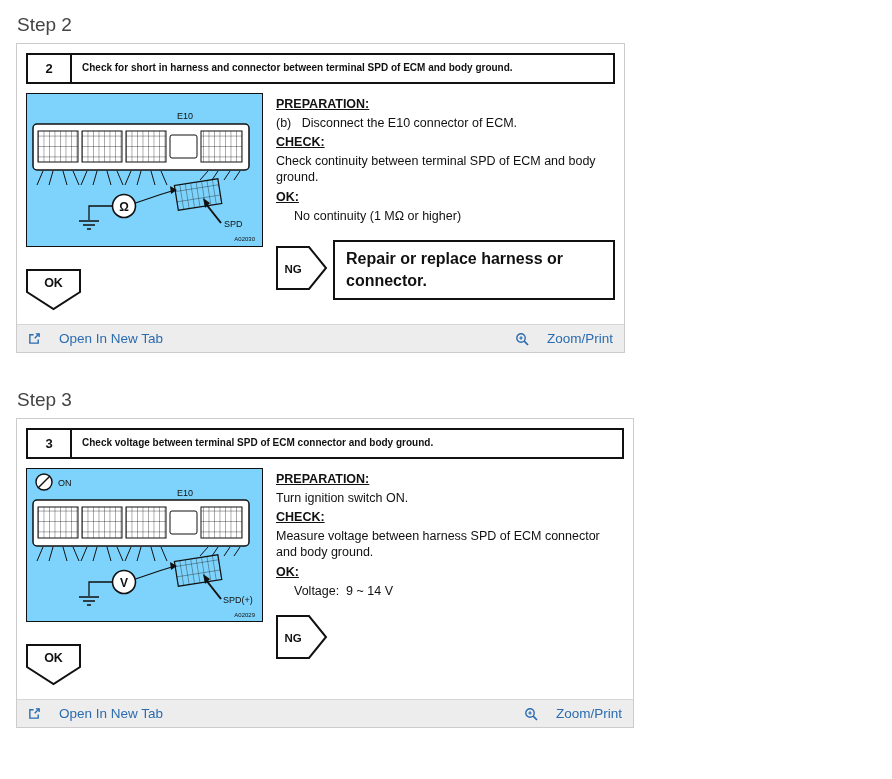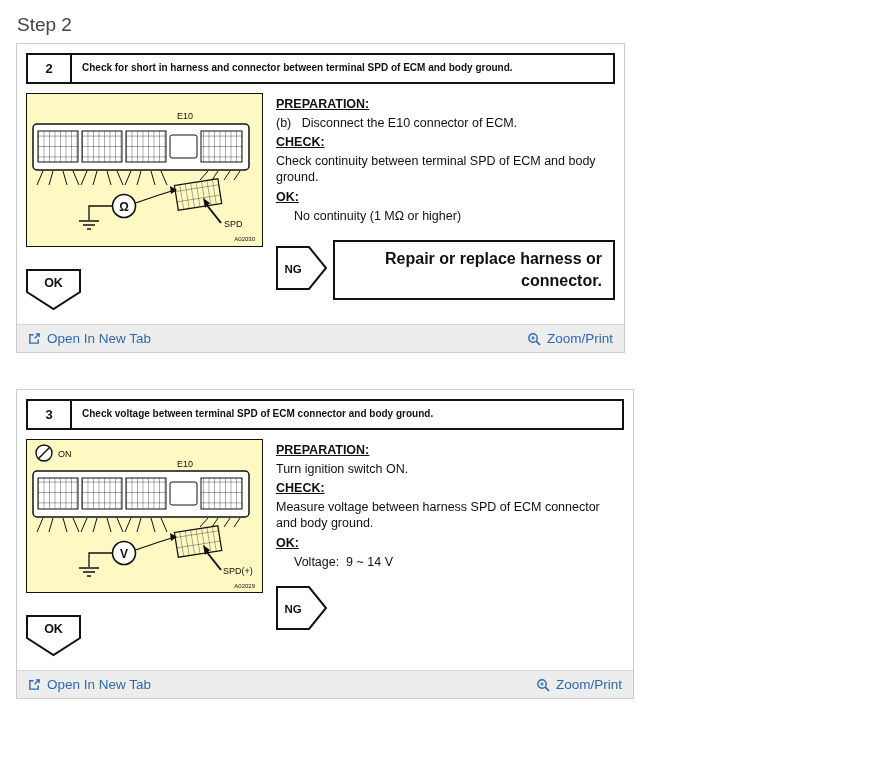--- a/index.html
+++ b/index.html
@@ -40,37 +40,37 @@
     padding-top: 6px;
   }
   .flow-title {
     font-size: 10px;
     line-height: 1.4;
     padding: 6px 10px 7px;
   }
 
   .content-row { display: flex; gap: 12px; margin-top: 9px; }
   .left-col { width: 238px; flex: none; }
-  .figure-box { border: 1.5px solid #111; width: 237px; background: #fef9c3; }
+  .figure-box { border: 1.5px solid #111; width: 237px; background: #7dd3fc; }
   .figure-box svg { display: block; }
   svg text { font-family: "Liberation Sans", sans-serif; fill: #111; }
 
   .ok-shape { margin-top: 22px; width: 56px; }
 
   .right-col { flex: 1; min-width: 0; font-size: 12.5px; line-height: 1.32; }
   .sec-h {
     font-weight: bold;
     text-decoration: underline;
     font-size: 12.5px;
     margin-top: 3px;
   }
   .sec-line { margin: 2px 0 3px; white-space: pre-wrap; }
   .ok-value { font-weight: normal; margin: 3px 0 0 18px; white-space: pre-wrap; }
 
-  .ng-row { display: flex; align-items: stretch; margin-top: 15px; text-align: right; }
+  .ng-row { display: flex; align-items: stretch; margin-top: 15px; }
   .ng-arrow { flex: none; margin-right: 5px; align-self: center; }
   .ng-box {
     flex: 1;
     border: 2px solid #111;
     display: flex;
     align-items: center;
     padding: 6px 11px;
     font-weight: bold;
     font-size: 16px;
     line-height: 1.4;
@@ -84,21 +84,21 @@
     background: var(--footer_bg, #ededed);
     border-top: 1px solid #d6d6d6;
     padding: 6px 11px;
   }
   .footer-link {
     color: var(--link, #2b6cb0);
     font-size: 13.5px;
     text-decoration: none;
     display: flex;
     align-items: center;
-    gap: 6px;
+    gap: 18px;
     cursor: pointer;
   }
   .footer-link .icn { display: inline-flex; }
 </style>
 </head>
 <body>
 
 <div class="page">
 
   <div class="step-label">Step 2</div>
@@ -204,20 +204,21 @@
             <circle cx="6" cy="6" r="4.2" fill="none" stroke="currentColor" stroke-width="1.4"></circle>
             <path d="M6 4.3v3.4M4.3 6h3.4" stroke="currentColor" stroke-width="1.2"></path>
             <path d="M9.2 9.2L13 13" stroke="currentColor" stroke-width="1.7"></path>
           </svg>
         </span>
         <span>Zoom/Print</span>
       </a>
     </div>
   </div>
 
+  <div class="step-label">Step 3</div>
 
   <div class="panel panel-2">
     <div class="panel-body">
 
       <div class="flow-header">
         <div class="flow-num">3</div>
         <div class="flow-title">Check voltage between terminal SPD of ECM connector and body ground.</div>
       </div>
 
       <div class="content-row">

